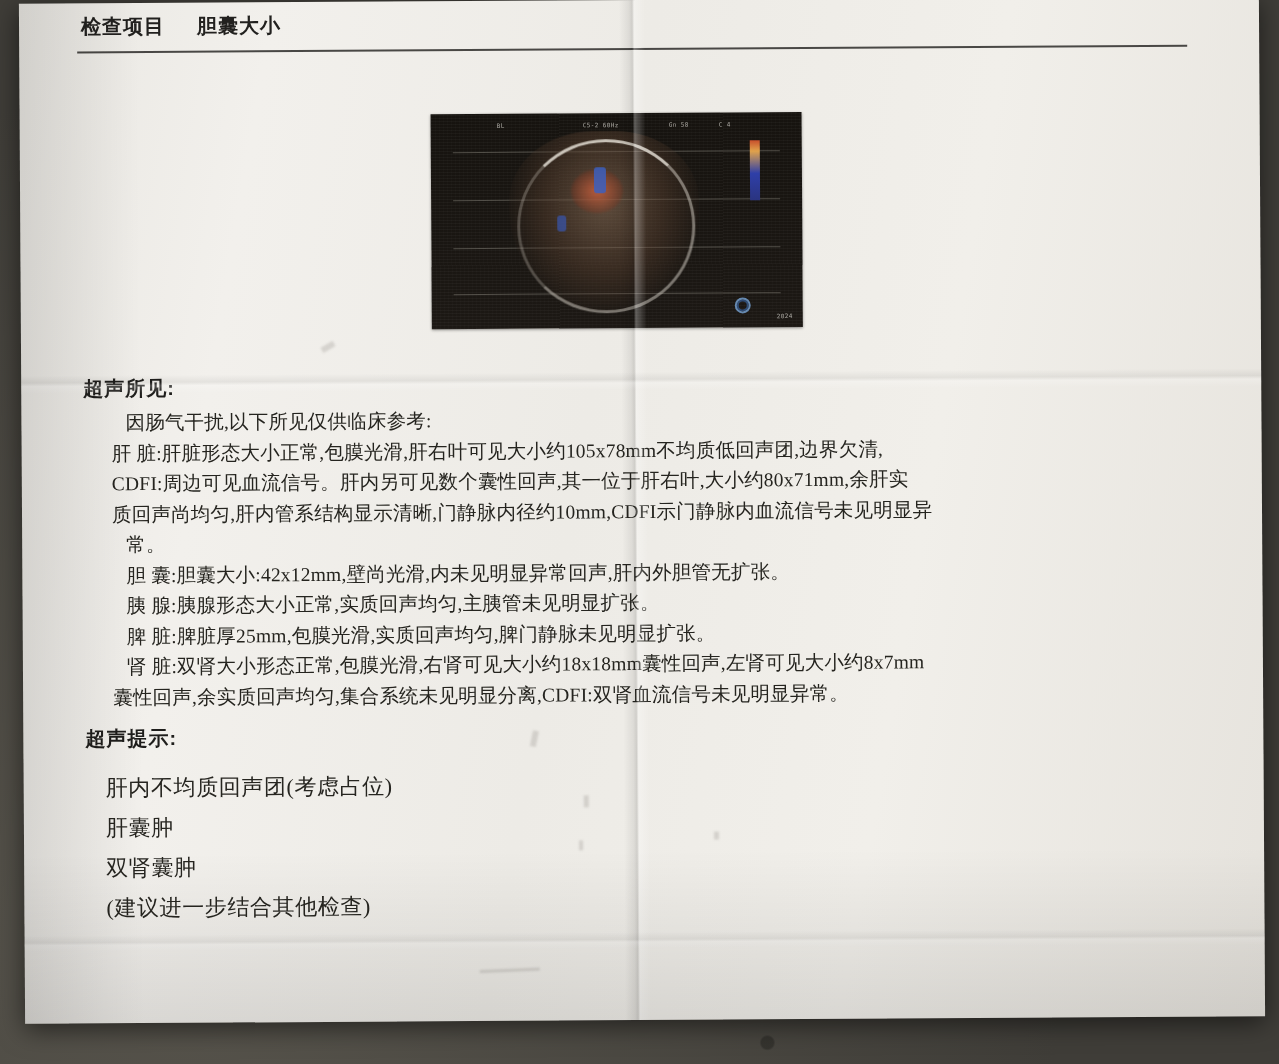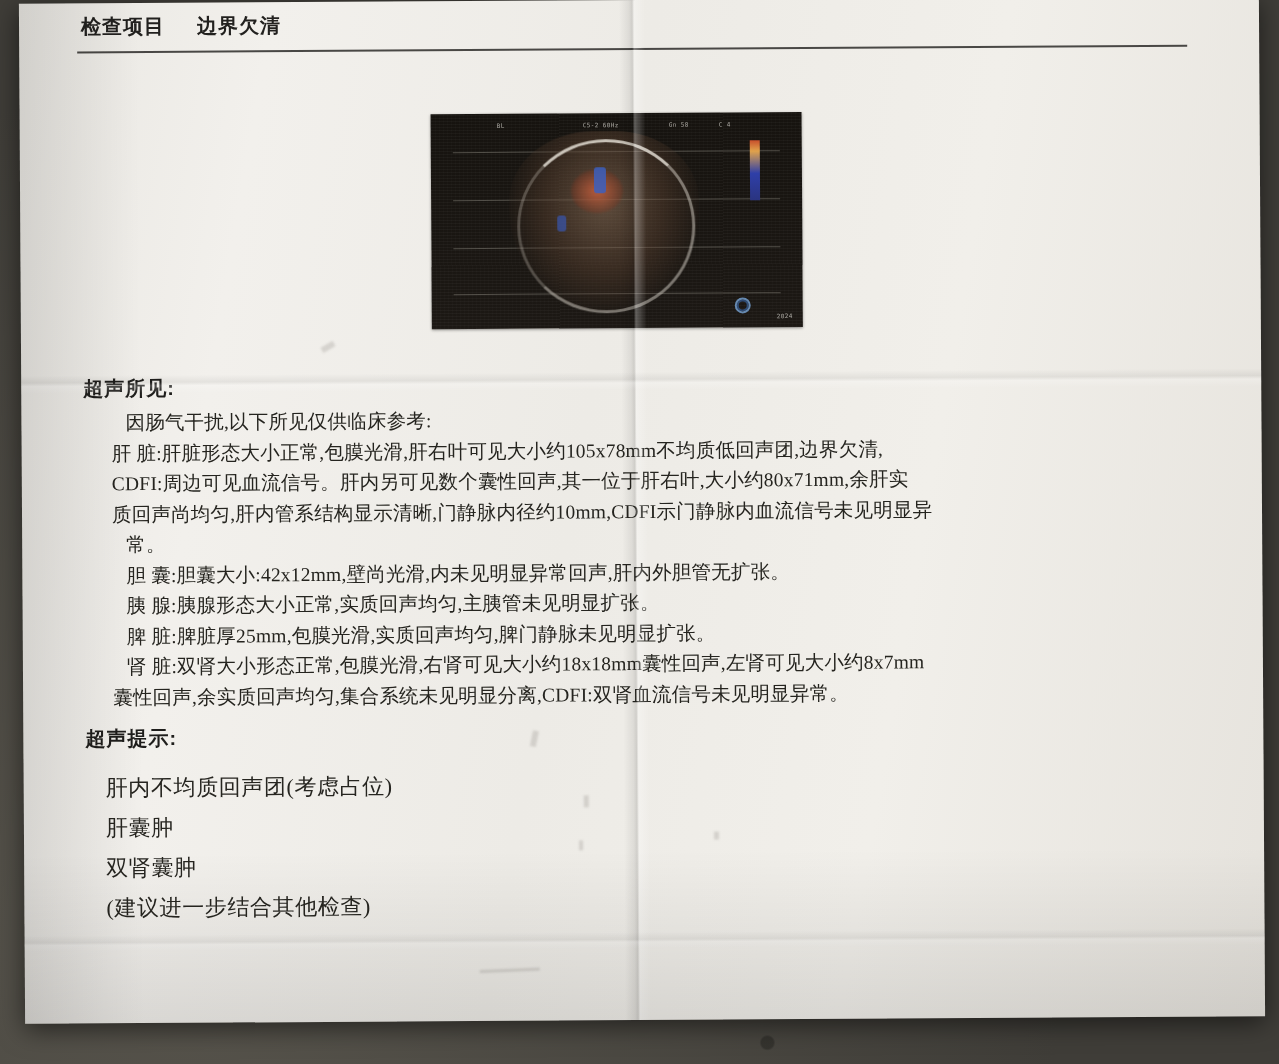--- a/index.html
+++ b/index.html
@@ -256,21 +256,21 @@
 </head>
 <body>
 
 <div class="page">
   <div class="backdrop"></div>
 
   <div class="sheet">
 
     <div class="header-row">
       <span class="hlabel">检查项目</span>
-      <span>边界欠清</span>
+      <span>胆囊大小</span>
     </div>
     <div class="hrule"></div>
 
     <div class="us-image">
       <div class="grain"></div>
       <div class="scanline" style="top:38px"></div>
       <div class="scanline" style="top:86px"></div>
       <div class="scanline" style="top:134px"></div>
       <div class="scanline" style="top:180px"></div>
       <div class="us-cone"></div>

